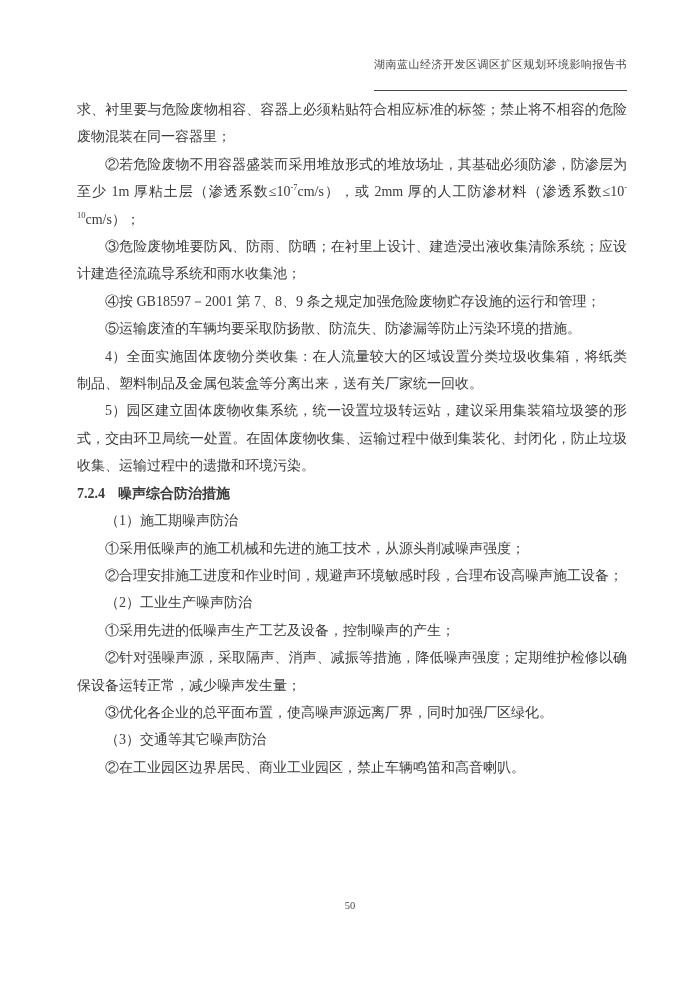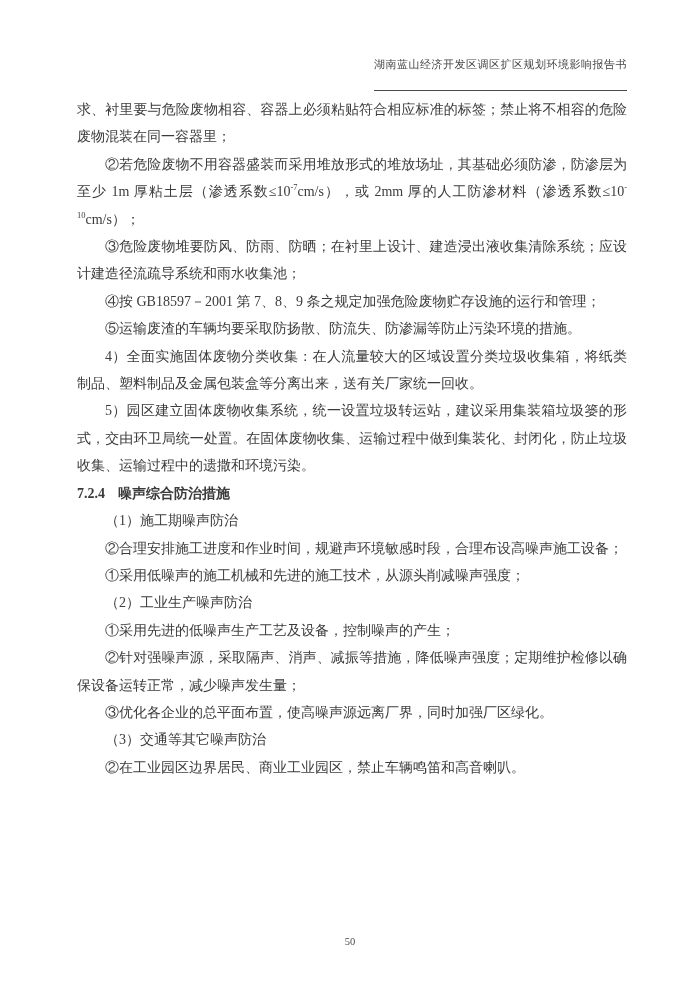--- a/index.html
+++ b/index.html
@@ -46,21 +46,21 @@
   .indent { text-indent: 2em; }
   .heading { font-weight: bold; }
   .heading .h-title { margin-left: 13px; }
   sup {
     font-size: 8.5px;
     line-height: 0;
     vertical-align: super;
   }
   .page-footer {
     position: absolute;
-    top: 936px;
+    top: 900px;
     left: 0;
     width: 100%;
     text-align: center;
     font-size: 10.5px;
     color: #4a4a4a;
   }
 </style>
 </head>
 <body>
 
@@ -71,22 +71,22 @@
 <div class="page-body">
   <p>求、衬里要与危险废物相容、容器上必须粘贴符合相应标准的标签；禁止将不相容的危险废物混装在同一容器里；</p>
   <p class="indent"><span>②若危险废物不用容器盛装而采用堆放形式的堆放场址，其基础必须防渗，防渗层为至少 1m 厚粘土层（渗透系数≤10</span><sup>-7</sup><span>cm/s），或 2mm 厚的人工防渗材料（渗透系数≤10</span><sup>-10</sup><span>cm/s）；</span></p>
   <p class="indent">③危险废物堆要防风、防雨、防晒；在衬里上设计、建造浸出液收集清除系统；应设计建造径流疏导系统和雨水收集池；</p>
   <p class="indent">④按 GB18597－2001 第 7、8、9 条之规定加强危险废物贮存设施的运行和管理；</p>
   <p class="indent">⑤运输废渣的车辆均要采取防扬散、防流失、防渗漏等防止污染环境的措施。</p>
   <p class="indent">4）全面实施固体废物分类收集：在人流量较大的区域设置分类垃圾收集箱，将纸类制品、塑料制品及金属包装盒等分离出来，送有关厂家统一回收。</p>
   <p class="indent">5）园区建立固体废物收集系统，统一设置垃圾转运站，建议采用集装箱垃圾篓的形式，交由环卫局统一处置。在固体废物收集、运输过程中做到集装化、封闭化，防止垃圾收集、运输过程中的遗撒和环境污染。</p>
   <p class="heading"><span>7.2.4</span><span class="h-title">噪声综合防治措施</span></p>
   <p class="indent">（1）施工期噪声防治</p>
+  <p class="indent">①采用低噪声的施工机械和先进的施工技术，从源头削减噪声强度；</p>
   <p class="indent">②合理安排施工进度和作业时间，规避声环境敏感时段，合理布设高噪声施工设备；</p>
-  <p class="indent">①采用低噪声的施工机械和先进的施工技术，从源头削减噪声强度；</p>
   <p class="indent">（2）工业生产噪声防治</p>
   <p class="indent">①采用先进的低噪声生产工艺及设备，控制噪声的产生；</p>
   <p class="indent">②针对强噪声源，采取隔声、消声、减振等措施，降低噪声强度；定期维护检修以确保设备运转正常，减少噪声发生量；</p>
   <p class="indent">③优化各企业的总平面布置，使高噪声源远离厂界，同时加强厂区绿化。</p>
   <p class="indent">（3）交通等其它噪声防治</p>
   <p class="indent">②在工业园区边界居民、商业工业园区，禁止车辆鸣笛和高音喇叭。</p>
 </div>
 
 <div class="page-footer">50</div>
 

